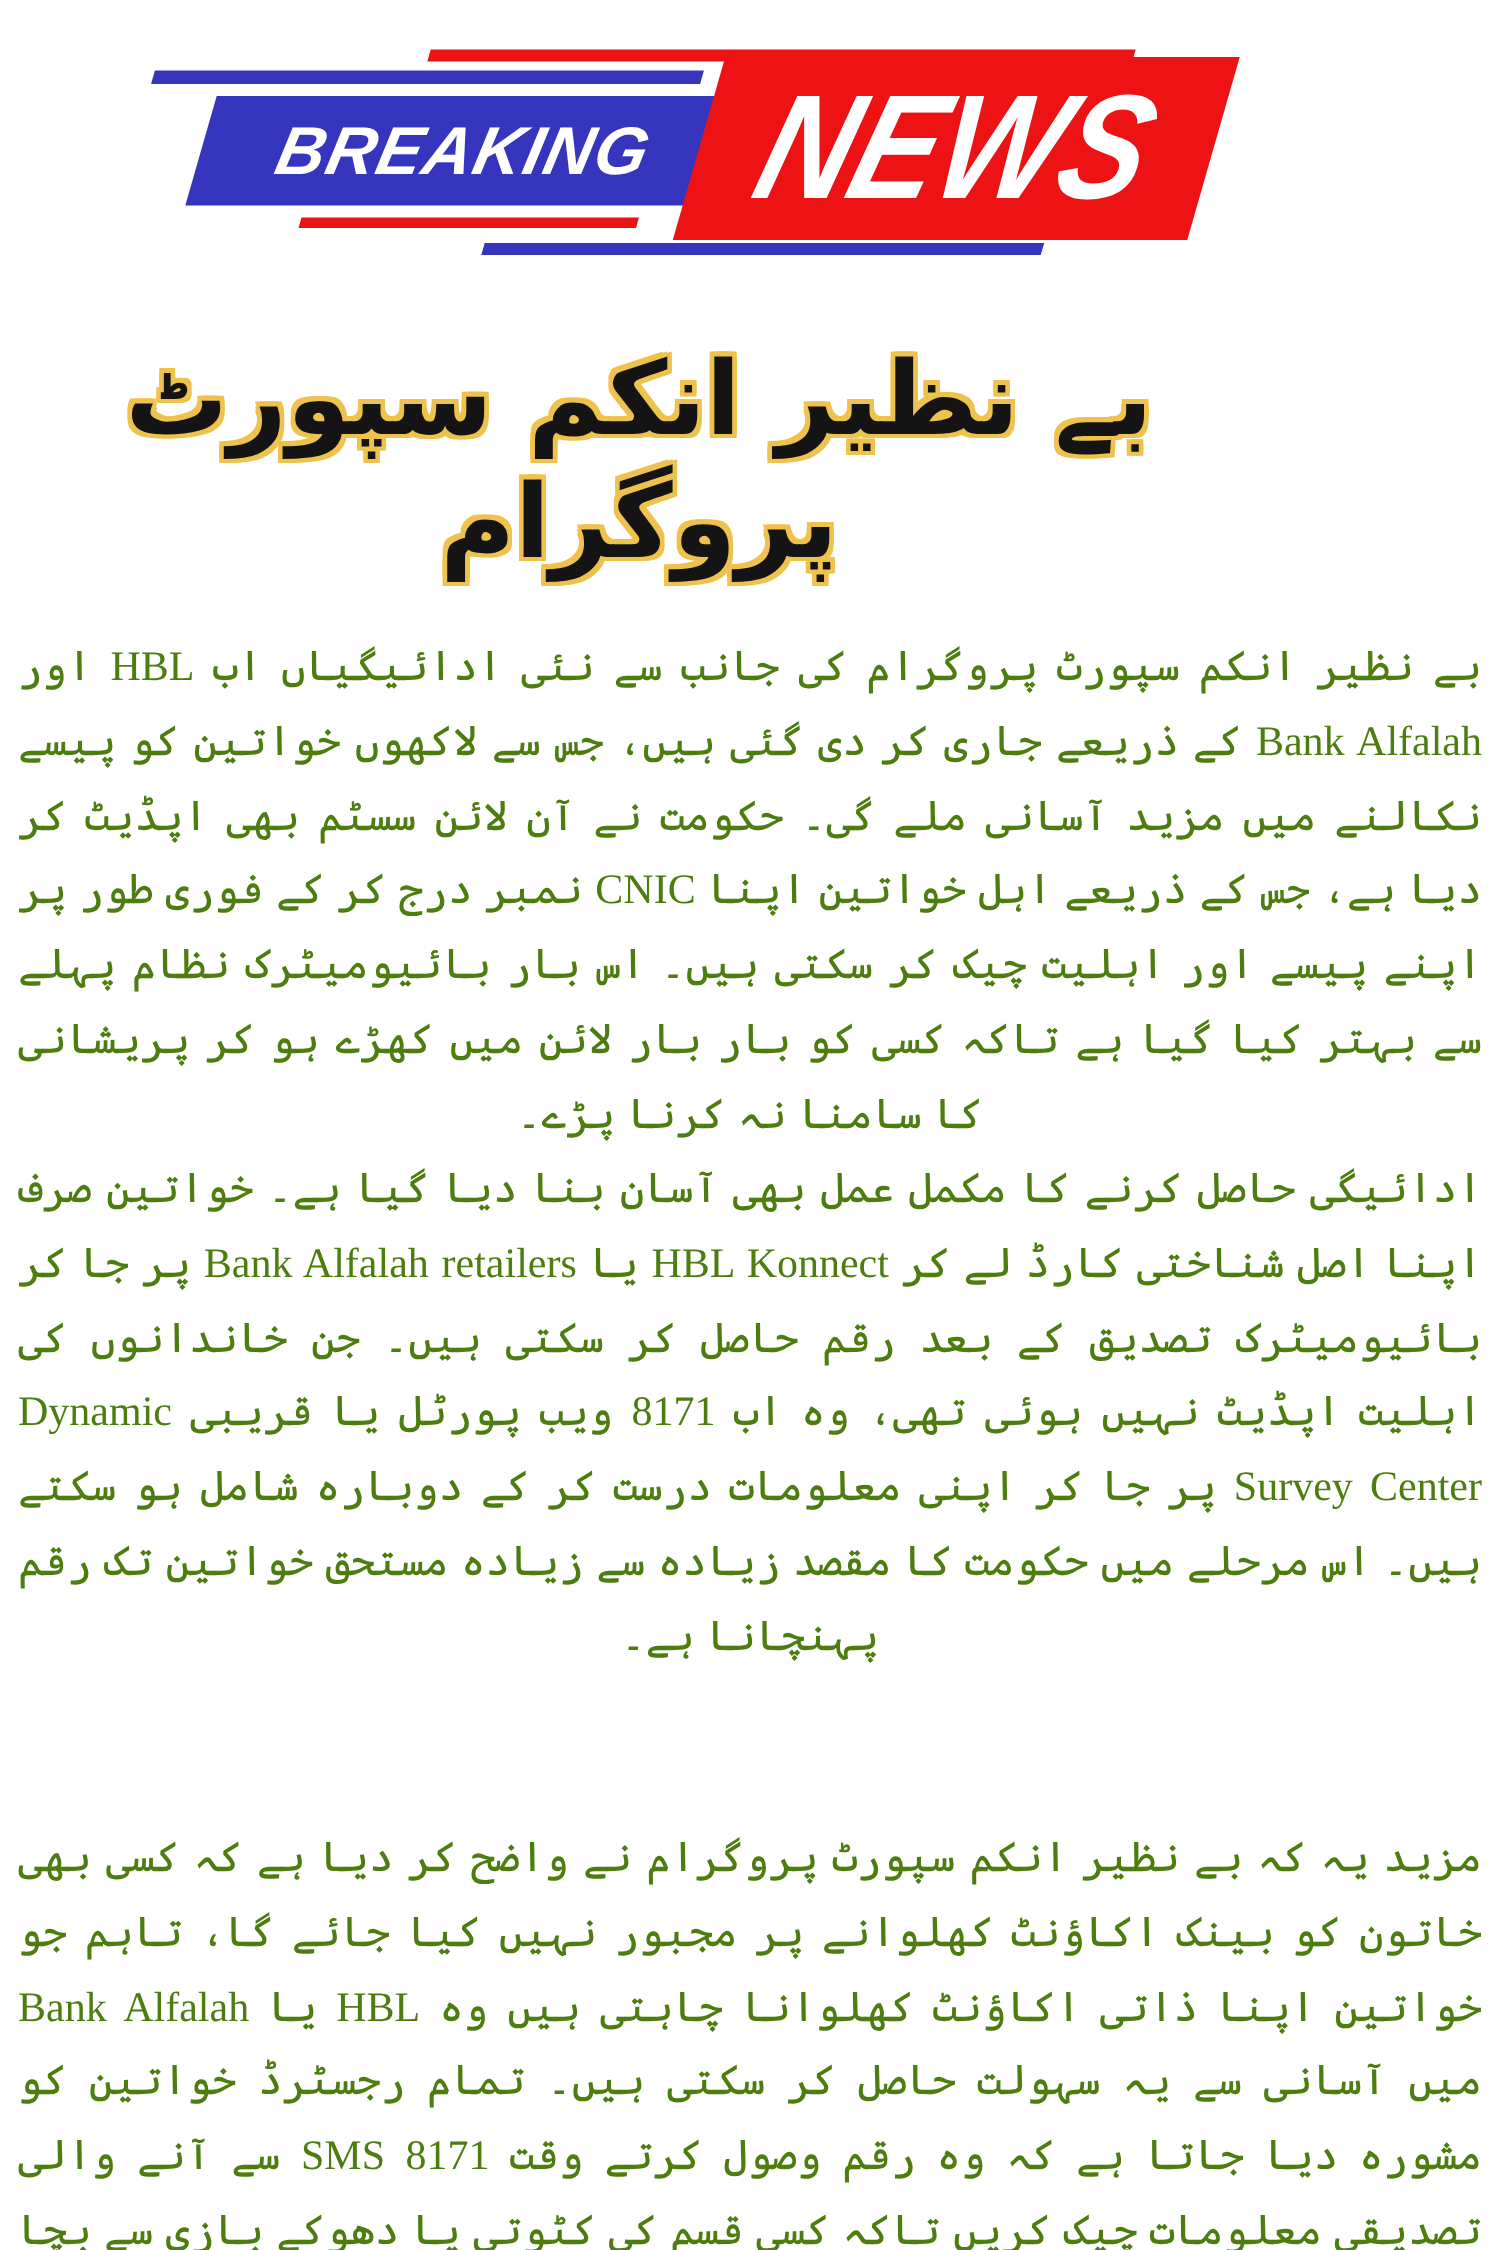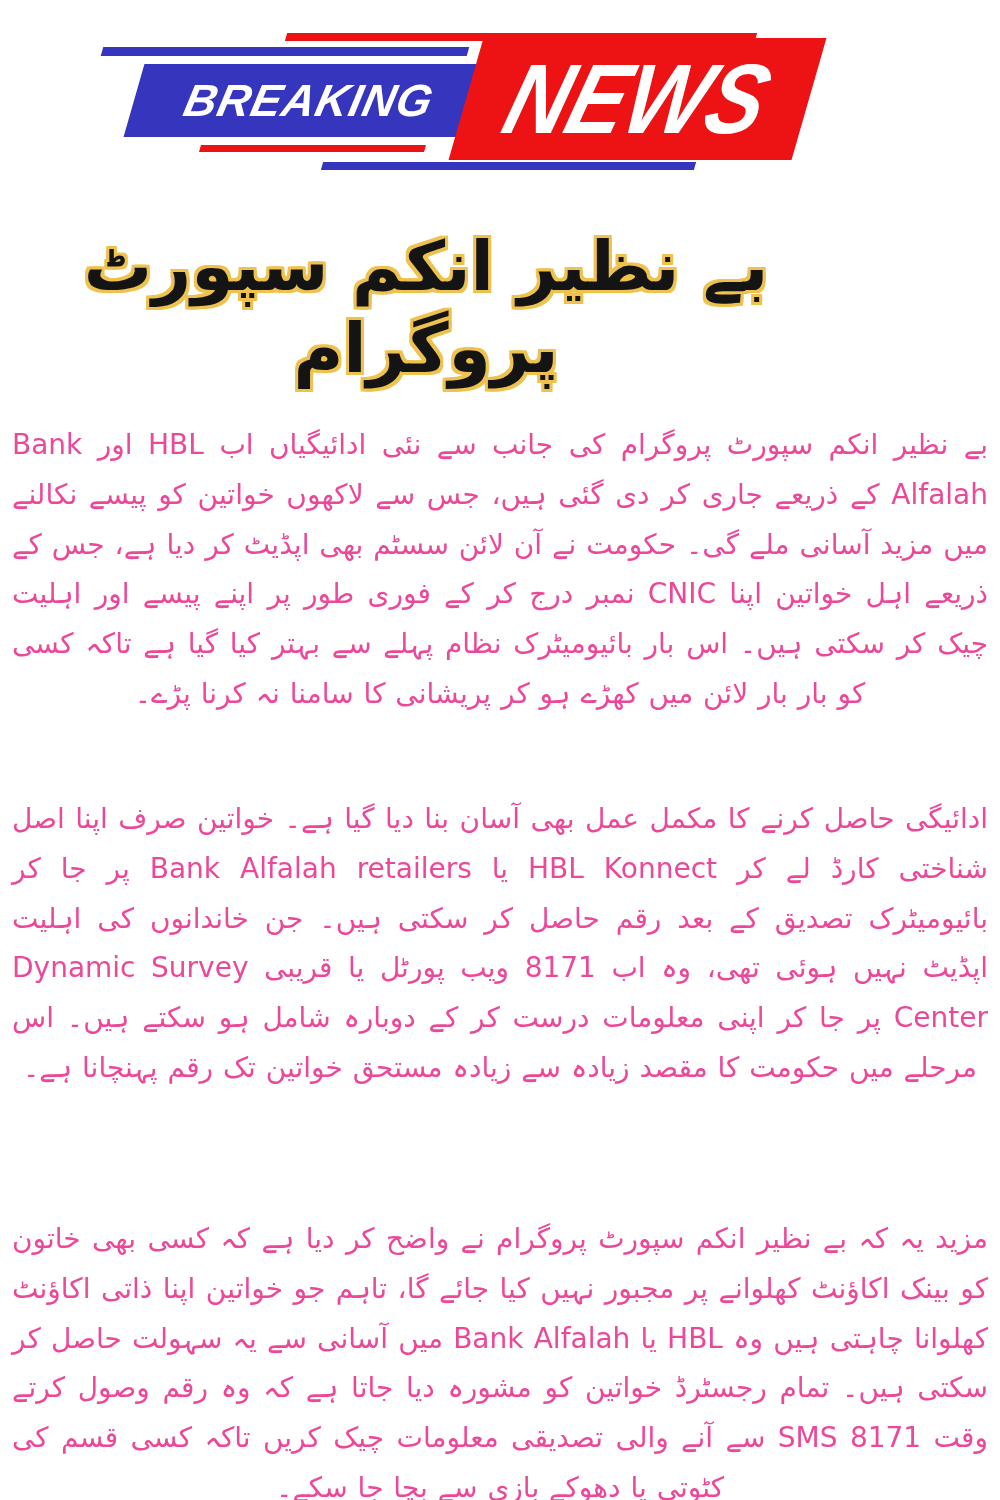--- a/index.html
+++ b/index.html
@@ -52,26 +52,27 @@
       -3px -3px 0 var(--gold),  3px -3px 0 var(--gold),
       -3px  3px 0 var(--gold),  3px  3px 0 var(--gold),
        0   -3px 0 var(--gold),  0    3px 0 var(--gold),
       -3px  0   0 var(--gold),  3px  0   0 var(--gold);
   }
 
   
   .para {
     position: absolute; left: 12px; width: 976px;
     direction: rtl;
-    font-size: 28px; line-height: 1.78; color: #ec4899;
+    font-size: 28px; line-height: 1.78; color: #4d7c0f;
     text-align: justify; text-align-last: center;
     word-spacing: 1px;
+    font-family: Liberation Serif, serif;
   }
   .para-1 { top: 420px;  }
-  .para-2 { top: 794px;  }
+  .para-2 { top: 768px;  }
   .para-3 { top: 1214px; }
 </style>
 </head>
 <body>
 
 <div class="banner">
   <div class="skew stripe-red-top"></div>
   <div class="skew stripe-blue-top"></div>
   <div class="skew para-red">
     <span class="news-text">NEWS</span>

